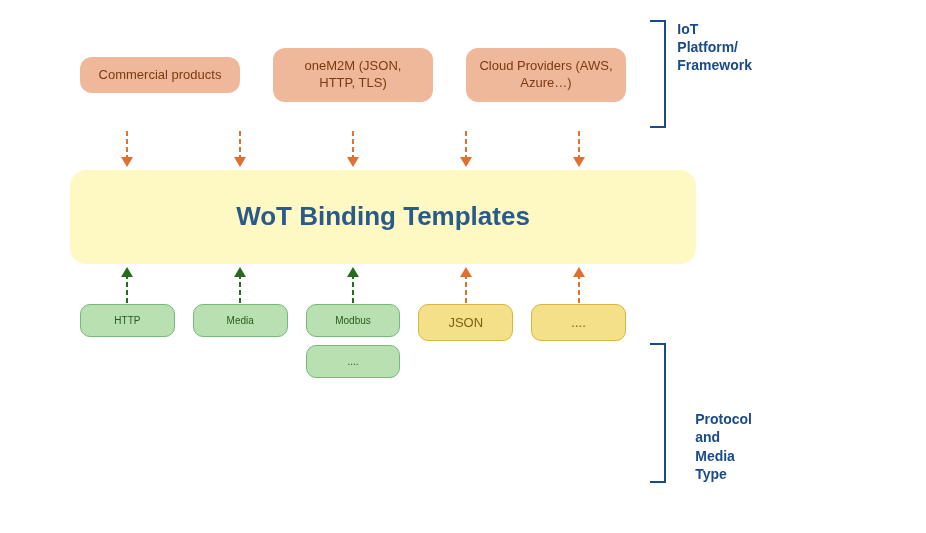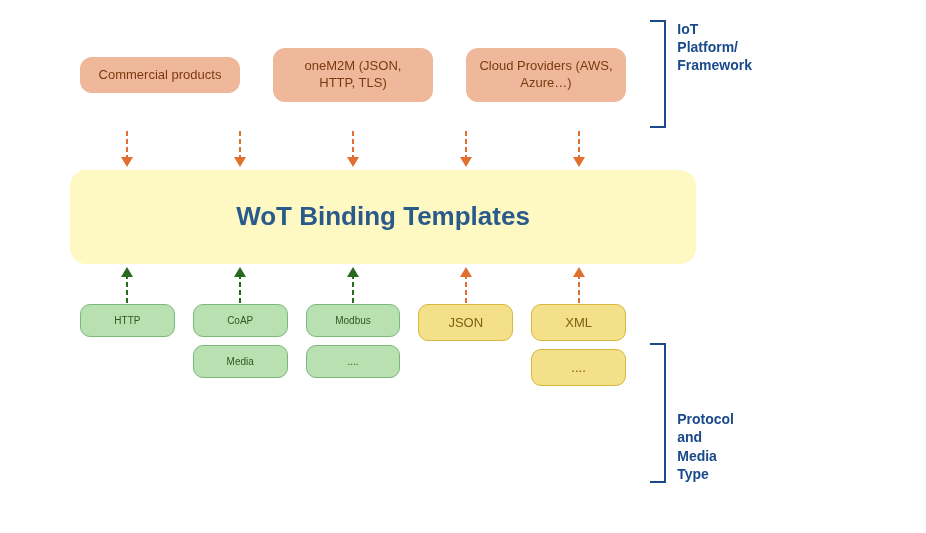--- a/index.html
+++ b/index.html
@@ -143,21 +143,21 @@
       top: 20px;
       color: #1a4a8a;
       font-size: 14px;
       font-weight: bold;
       text-align: left;
       line-height: 1.3;
     }
 
     .label-protocol {
       position: absolute;
-      right: 32px;
+      right: 14px;
       bottom: 50px;
       color: #1a4a8a;
       font-size: 14px;
       font-weight: bold;
       text-align: left;
       line-height: 1.3;
     }
 
     .bracket-iot {
       position: absolute;
@@ -274,29 +274,27 @@
         <polygon points="3,12 9,2 15,12" fill="#e07030"></polygon>
       </svg>
     </div>
   </div>
 
   <div class="bottom-section">
     <div class="bottom-col">
       <div class="bottom-box-green">HTTP</div>
     </div>
     <div class="bottom-col">
-      <div class="bottom-box-green">CoAP</div>
       <div class="bottom-box-green">Media</div>
     </div>
     <div class="bottom-col">
       <div class="bottom-box-green">Modbus</div>
       <div class="bottom-box-green">....</div>
     </div>
     <div class="bottom-col">
       <div class="bottom-box-yellow">JSON</div>
     </div>
     <div class="bottom-col">
-      <div class="bottom-box-yellow">XML</div>
       <div class="bottom-box-yellow">....</div>
     </div>
   </div>
 
 </div>
 
 </body></html>

